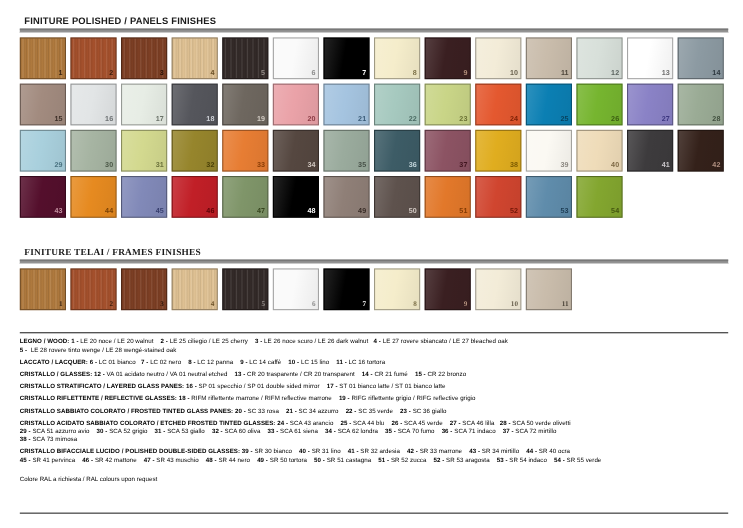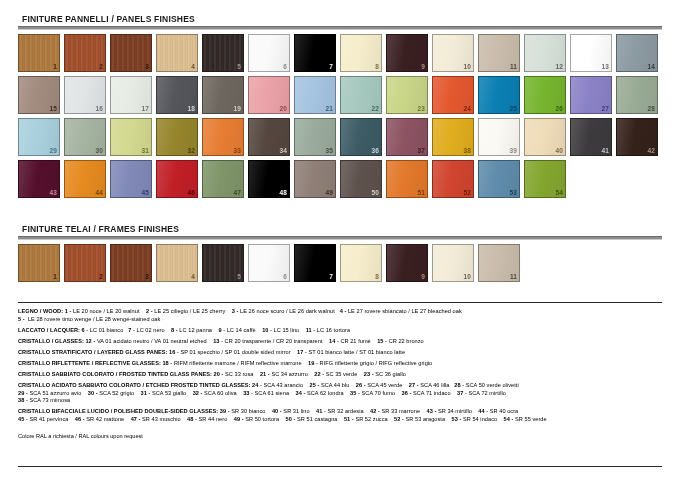--- a/index.html
+++ b/index.html
@@ -98,21 +98,21 @@
   .bot-rule{
     position:absolute;left:18px;top:466px;width:644px;height:1px;background:#2b2b2b;
   }
 </style>
 </head>
 <body>
 
 <div class="page">
 
   <div class="section" style="left:18px;top:14px;width:644px;">
-    <div class="sec-title">FINITURE PANNELLI / PANELS FINISHES</div>
+    <div class="sec-title">FINITURE POLISHED / PANELS FINISHES</div>
     <div class="sec-rule"></div>
     <div class="grid" id="panels-grid">
         <div class="swatch" style="background: rgb(176, 122, 62);">
           <div class="grain"></div>
           <span class="num" style="color: rgb(58, 36, 18);">1</span>
         </div>
         <div class="swatch" style="background: rgb(164, 80, 44);">
           <div class="grain"></div>
           <span class="num" style="color: rgb(58, 28, 12);">2</span>
         </div>
@@ -320,21 +320,21 @@
           <div class="sheen"></div>
           <span class="num" style="color: rgb(29, 60, 83);">53</span>
         </div>
         <div class="swatch" style="background: rgb(131, 166, 47);">
           <div class="sheen"></div>
           <span class="num" style="color: rgb(66, 84, 15);">54</span>
         </div>
       </div>
   </div>
 
-  <div class="section" style="left:18px;top:224px;width:644px;">
+  <div class="section" style="left:18px;top:224px;width:644px;font-family:Liberation Serif, serif;">
     <div class="sec-title">FINITURE TELAI / FRAMES FINISHES</div>
     <div class="sec-rule"></div>
     <div class="grid" id="frames-grid">
         <div class="swatch" style="background: rgb(176, 122, 62);">
           <div class="grain"></div>
           <span class="num" style="color: rgb(58, 36, 18);">1</span>
         </div>
         <div class="swatch" style="background: rgb(164, 80, 44);">
           <div class="grain"></div>
           <span class="num" style="color: rgb(58, 28, 12);">2</span>

